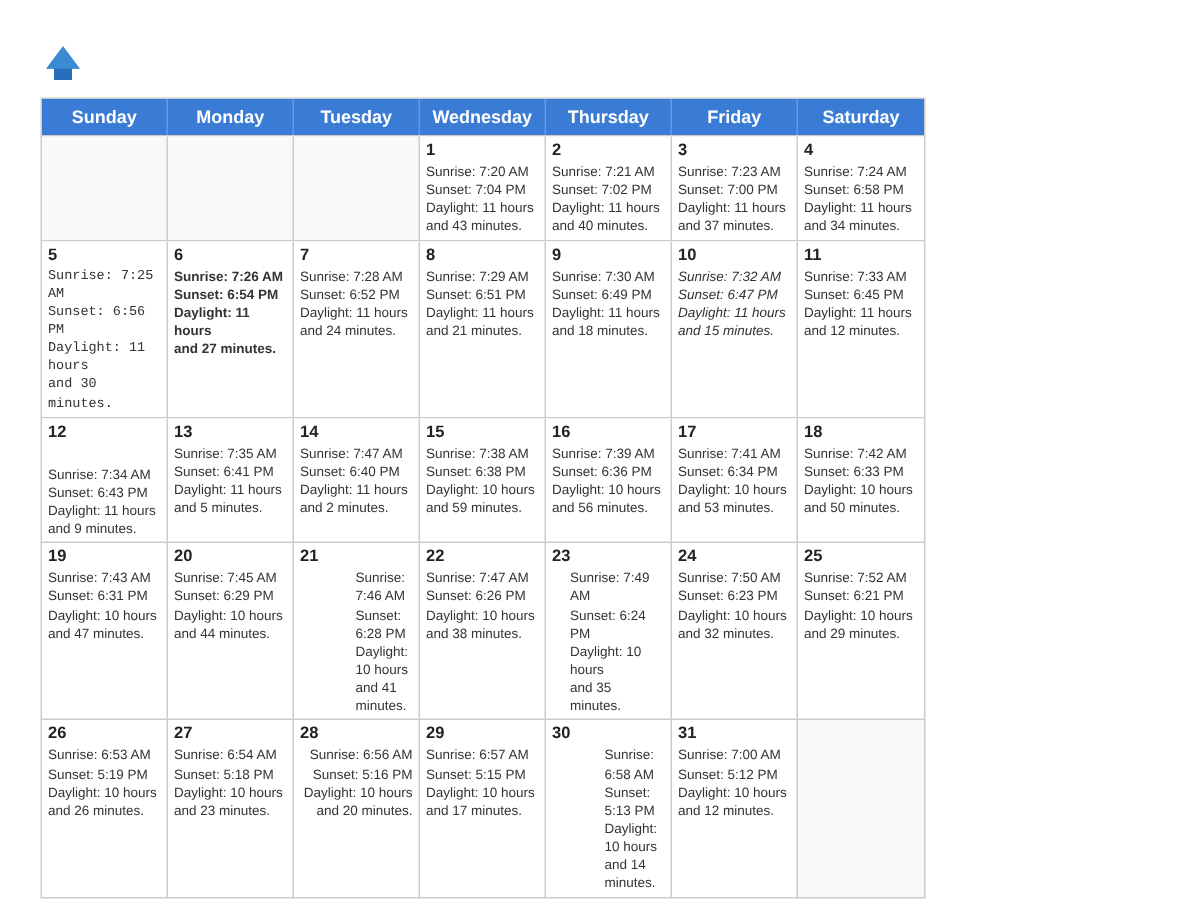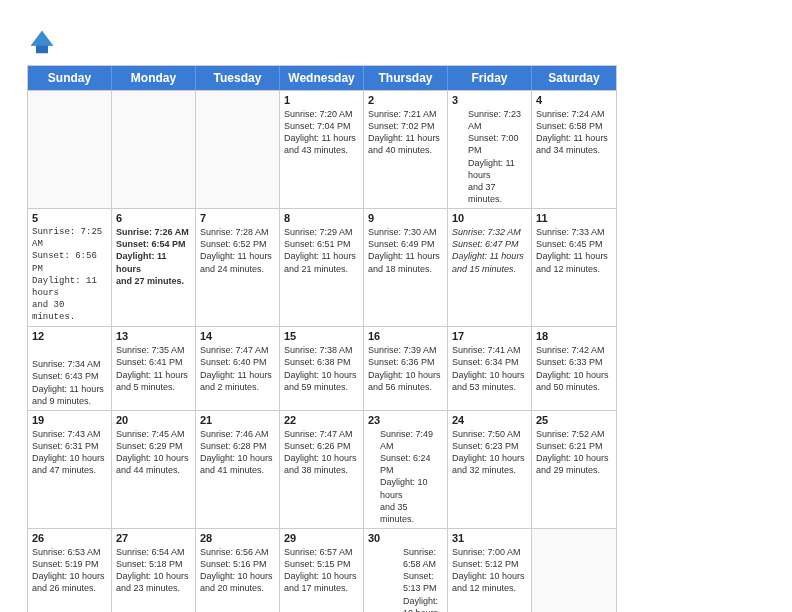--- a/index.html
+++ b/index.html
@@ -153,21 +153,21 @@
           </div>
           <div class="cal-cell">
             <span class="day-num">2</span>
             <div class="info" style="white-space: pre-line;">Sunrise: 7:21 AM
 Sunset: 7:02 PM
 Daylight: 11 hours
 and 40 minutes.</div>
           </div>
           <div class="cal-cell">
             <span class="day-num">3</span>
-            <div class="info" style="white-space: pre-line; margin-left: 16px;">Sunrise: 7:23 AM
+            <div class="info" style="white-space: pre-line;">Sunrise: 7:23 AM
 Sunset: 7:00 PM
 Daylight: 11 hours
 and 37 minutes.</div>
           </div>
           <div class="cal-cell">
             <span class="day-num">4</span>
             <div class="info" style="white-space: pre-line;">Sunrise: 7:24 AM
 Sunset: 6:58 PM
 Daylight: 11 hours
 and 34 minutes.</div>
@@ -285,21 +285,21 @@
           </div>
           <div class="cal-cell">
             <span class="day-num">20</span>
             <div class="info" style="white-space: pre-line;">Sunrise: 7:45 AM
 Sunset: 6:29 PM
 Daylight: 10 hours
 and 44 minutes.</div>
           </div>
           <div class="cal-cell">
             <span class="day-num">21</span>
-            <div class="info" style="white-space: pre-line;">Sunrise: 7:46 AM
+            <div class="info" style="white-space: pre-line; margin-left: 37px;">Sunrise: 7:46 AM
 Sunset: 6:28 PM
 Daylight: 10 hours
 and 41 minutes.</div>
           </div>
           <div class="cal-cell">
             <span class="day-num">22</span>
             <div class="info" style="white-space: pre-line;">Sunrise: 7:47 AM
 Sunset: 6:26 PM
 Daylight: 10 hours
 and 38 minutes.</div>
@@ -336,21 +336,21 @@
           </div>
           <div class="cal-cell">
             <span class="day-num">27</span>
             <div class="info" style="white-space: pre-line;">Sunrise: 6:54 AM
 Sunset: 5:18 PM
 Daylight: 10 hours
 and 23 minutes.</div>
           </div>
           <div class="cal-cell">
             <span class="day-num">28</span>
-            <div class="info" style="white-space: pre-line;">Sunrise: 6:56 AM
+            <div class="info" style="white-space: pre-line; text-align: right;">Sunrise: 6:56 AM
 Sunset: 5:16 PM
 Daylight: 10 hours
 and 20 minutes.</div>
           </div>
           <div class="cal-cell">
             <span class="day-num">29</span>
             <div class="info" style="white-space: pre-line;">Sunrise: 6:57 AM
 Sunset: 5:15 PM
 Daylight: 10 hours
 and 17 minutes.</div>

